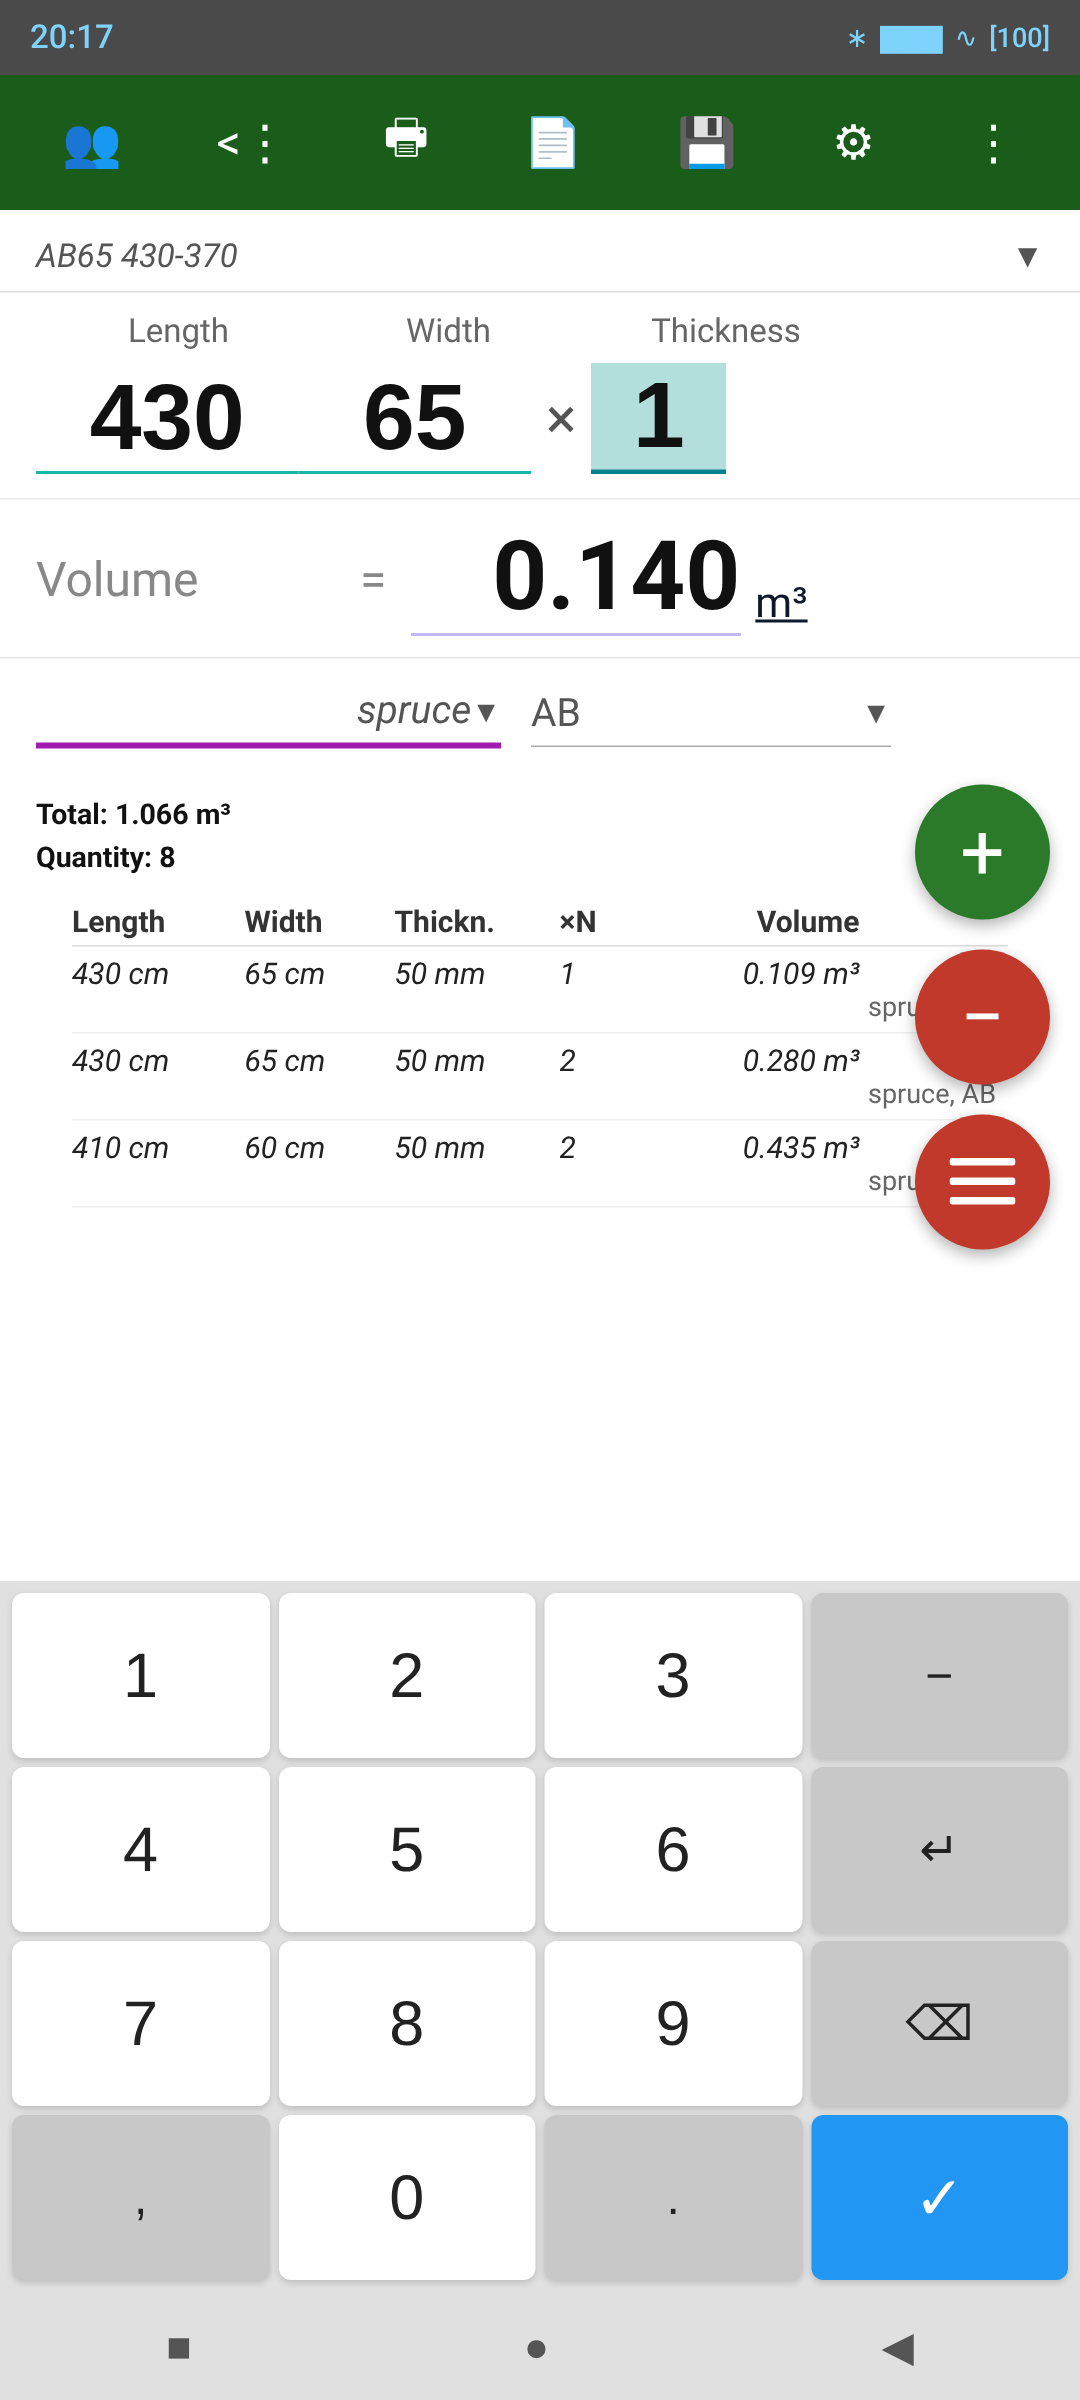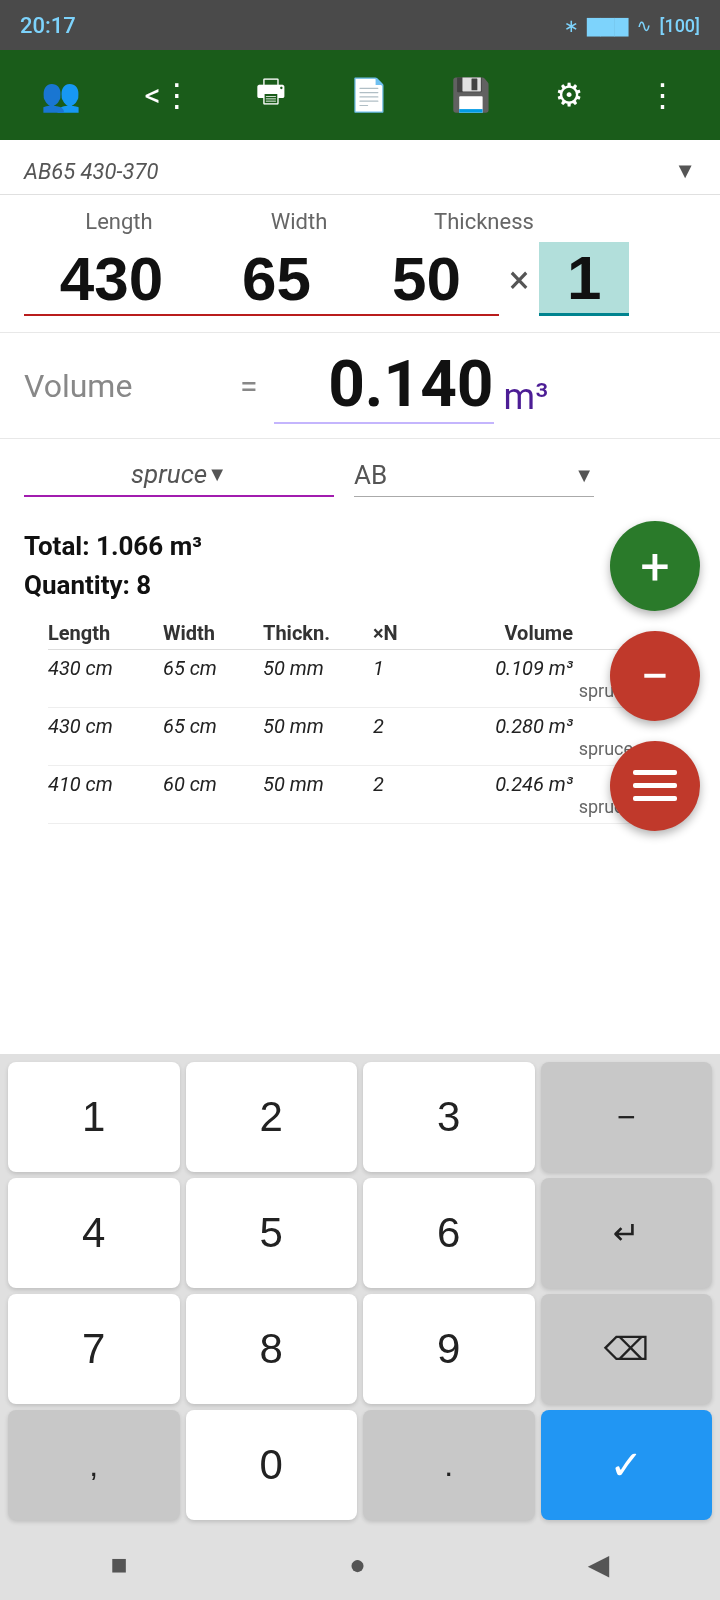--- a/index.html
+++ b/index.html
@@ -93,21 +93,21 @@
       display: flex;
       align-items: flex-end;
       padding: 4px 24px 16px 24px;
       gap: 0;
     }
     .dim-input {
       font-size: 62px;
       font-weight: bold;
       color: #111;
       border: none;
-      border-bottom: 2px solid #b91c1c;
+      border-bottom: 2px solid #14b8a6;
       background: transparent;
       text-align: center;
       outline: none;
     }
     .dim-input-length { width: 175px; }
     .dim-input-width { width: 155px; }
     .dim-input-thickness { width: 145px; }
 
     .multiply-sign {
       font-size: 38px;
@@ -149,40 +149,41 @@
     }
     .volume-value {
       font-size: 64px;
       font-weight: bold;
       color: #111;
       border-bottom: 2px solid #c4b5fd;
       min-width: 220px;
       text-align: right;
     }
     .volume-unit {
-      font-size: 36px;
-      color: #4c1d95;
+      font-size: 28px;
+      color: #0f172a;
       padding-left: 10px;
       align-self: flex-end;
       padding-bottom: 6px;
+      text-decoration: underline;
     }
 
     
     .species-row {
       display: flex;
       align-items: center;
       padding: 14px 24px;
       gap: 20px;
     }
     .species-select {
       display: flex;
       align-items: center;
-      justify-content: center;
+      justify-content: flex-end;
       width: 310px;
-      border-bottom: 2px solid #a21caf;
+      border-bottom: 4px solid #a21caf;
       padding: 6px 0;
     }
     .species-select-label {
       font-size: 26px;
       color: #555;
       font-style: italic;
     }
     .grade-select {
       display: flex;
       align-items: center;
@@ -199,21 +200,21 @@
       font-size: 20px;
       color: #555;
     }
 
     
     .summary-area {
       padding: 16px 24px 0 24px;
       position: relative;
     }
     .summary-total {
-      font-size: 26px;
+      font-size: 19px;
       font-weight: bold;
       color: #111;
       line-height: 1.5;
     }
 
     
     .fab-add {
       position: absolute;
       right: 20px;
       top: 10px;
@@ -383,21 +384,20 @@
 
   <div class="dim-headers">
     <div class="dim-header dim-header-length">Length</div>
     <div class="dim-header dim-header-width">Width</div>
     <div class="dim-header dim-header-thickness">Thickness</div>
   </div>
 
   <div class="dim-inputs-row">
     <input class="dim-input dim-input-length" type="text" value="430" style="">
     <input class="dim-input dim-input-width" type="text" value="65" style="">
-    <input class="dim-input dim-input-thickness" type="text" value="50" style="">
     <span class="multiply-sign">×</span>
     <input class="multiplier-input" type="text" value="1" style="">
   </div>
 
   <div class="volume-row">
     <span class="volume-label">Volume</span>
     <span class="volume-equals">=</span>
     <span class="volume-value">0.140</span>
     <span class="volume-unit">m³</span>
   </div>
@@ -463,21 +463,21 @@
           <span style="padding-right:8px;">spruce, AB</span>
         </div>
       </div>
 
       <div class="lumber-entry">
         <div class="lumber-main-row">
           <span class="lumber-cell lumber-col-length">410 cm</span>
           <span class="lumber-cell lumber-col-width">60 cm</span>
           <span class="lumber-cell lumber-col-thick">50 mm</span>
           <span class="lumber-cell lumber-col-xn">2</span>
-          <span class="lumber-cell lumber-col-vol" style="text-align:right;">0.246 m³</span>
+          <span class="lumber-cell lumber-col-vol" style="text-align:right;">0.435 m³</span>
         </div>
         <div class="lumber-sub-row">
           <span style="padding-right:8px;">spruce, AB</span>
         </div>
       </div>
     </div>
   </div>
 
   <div class="keyboard">
     <button class="key">1</button>

